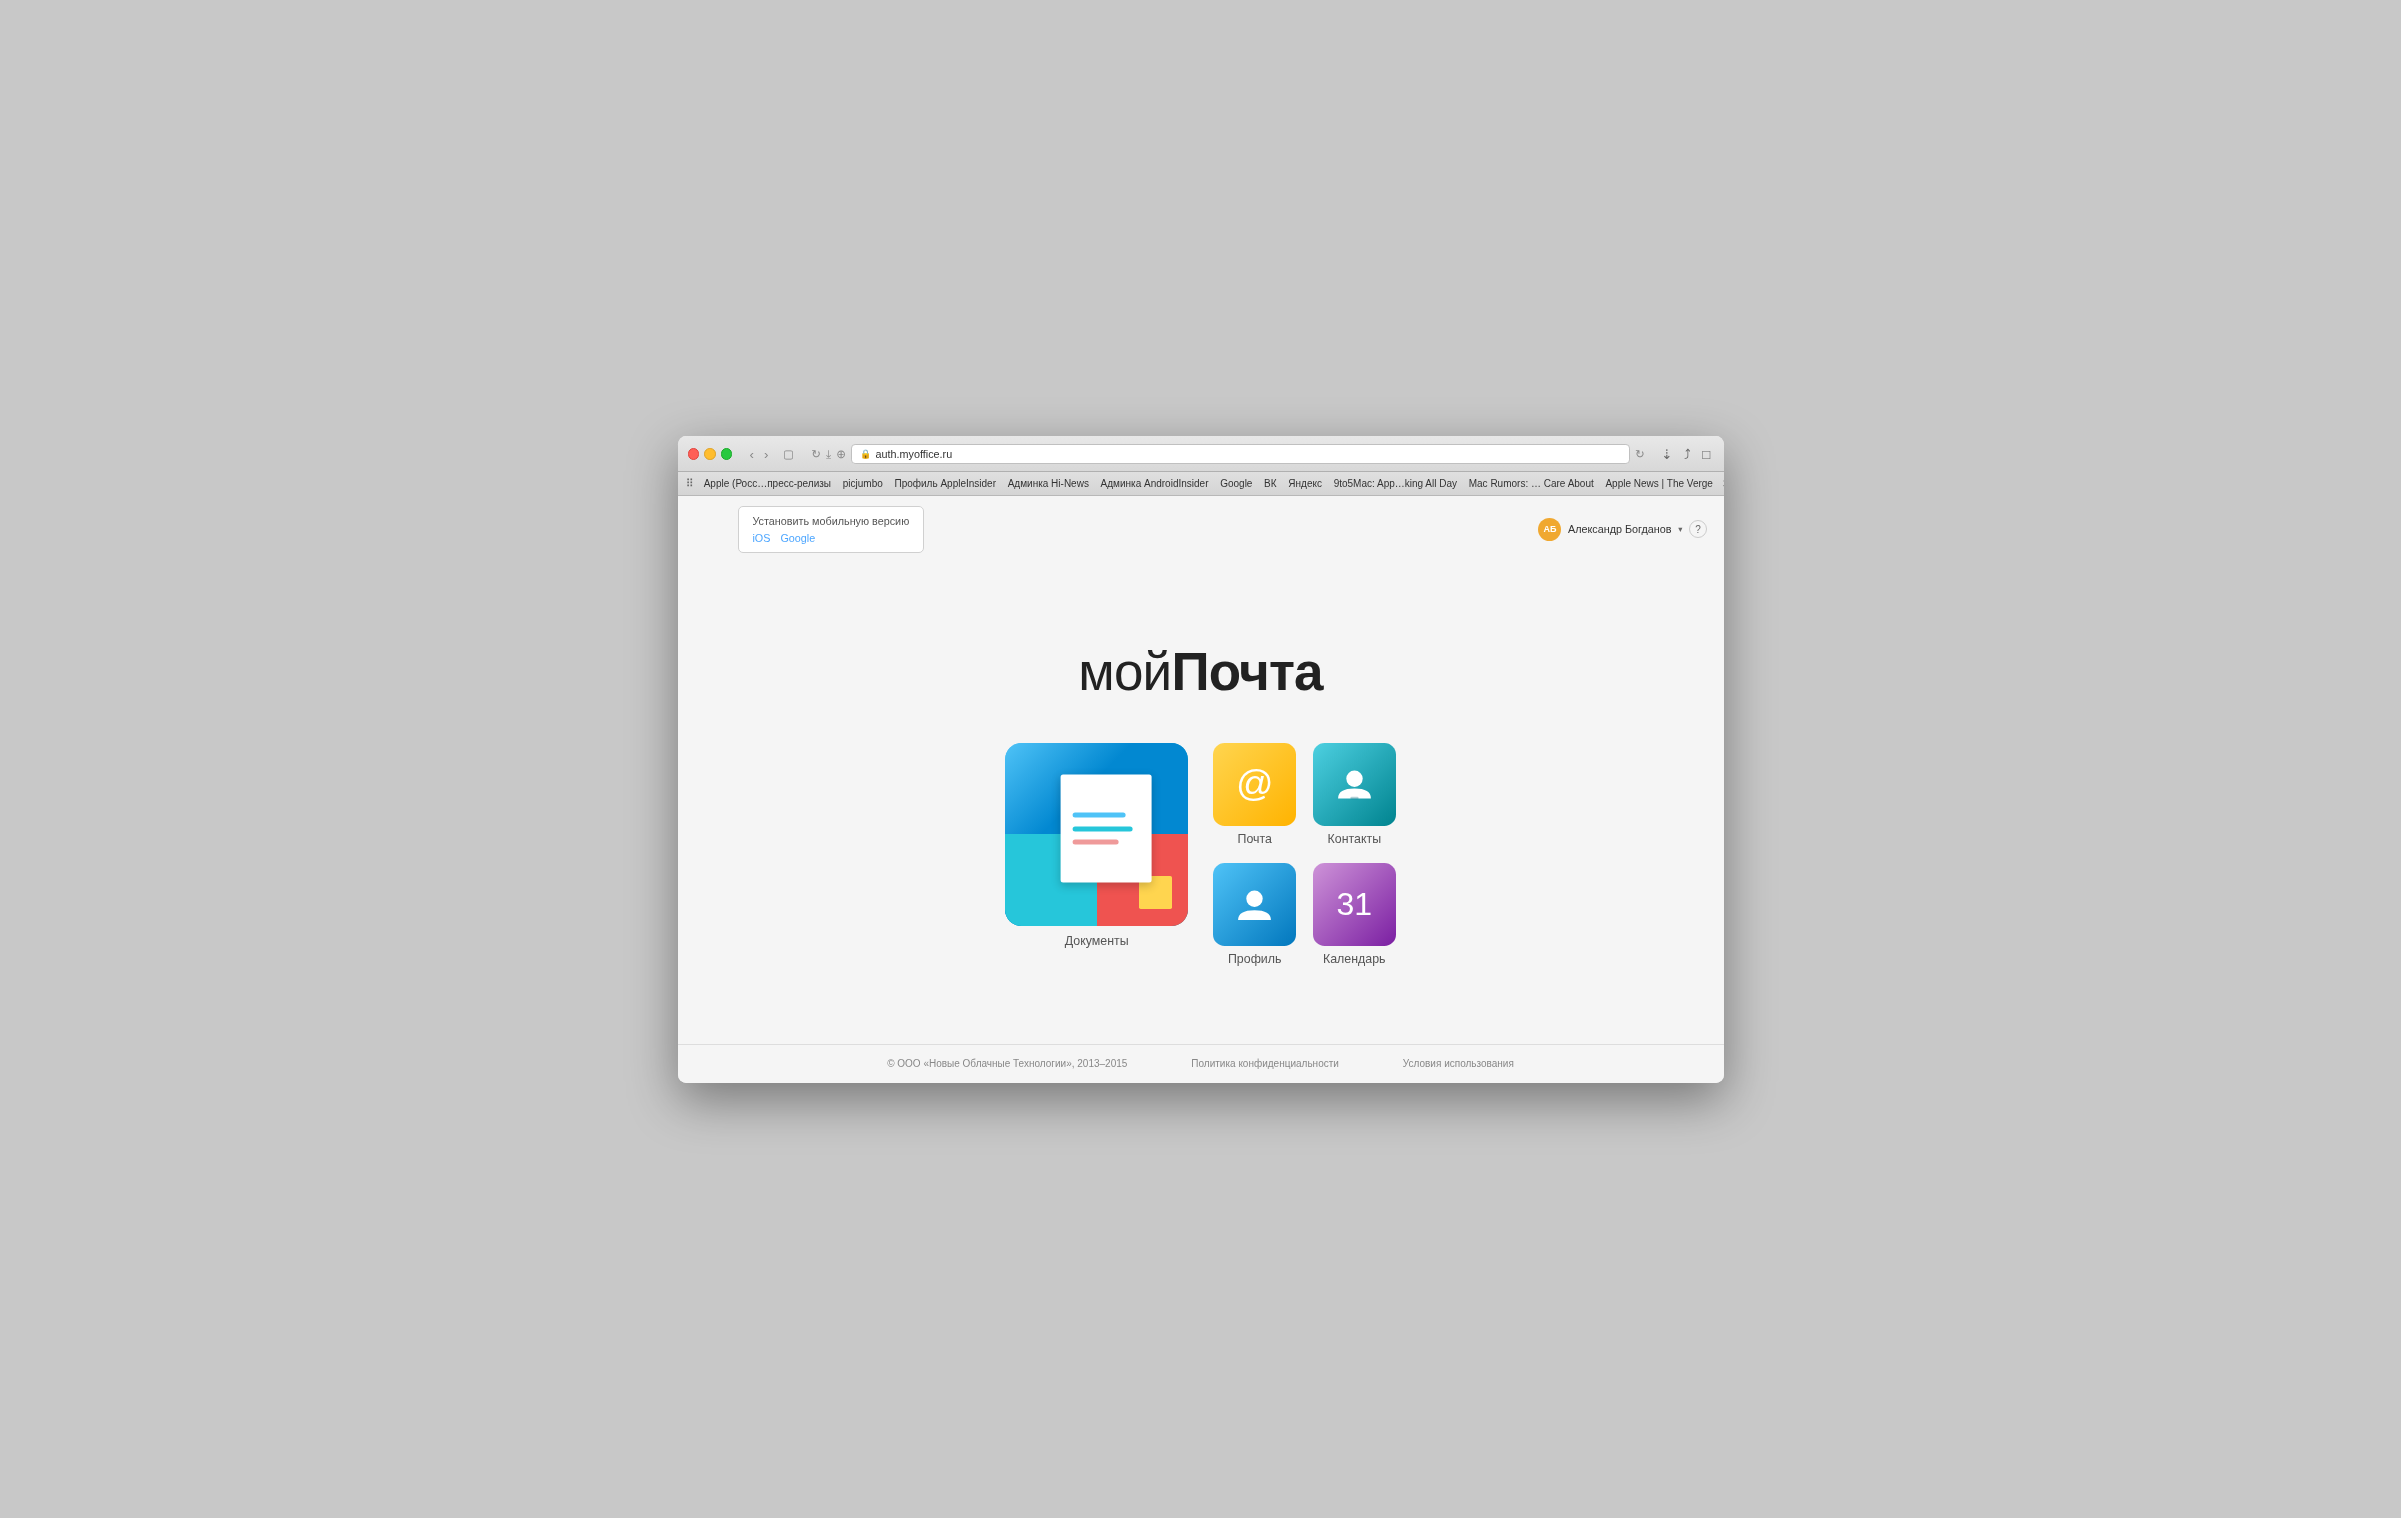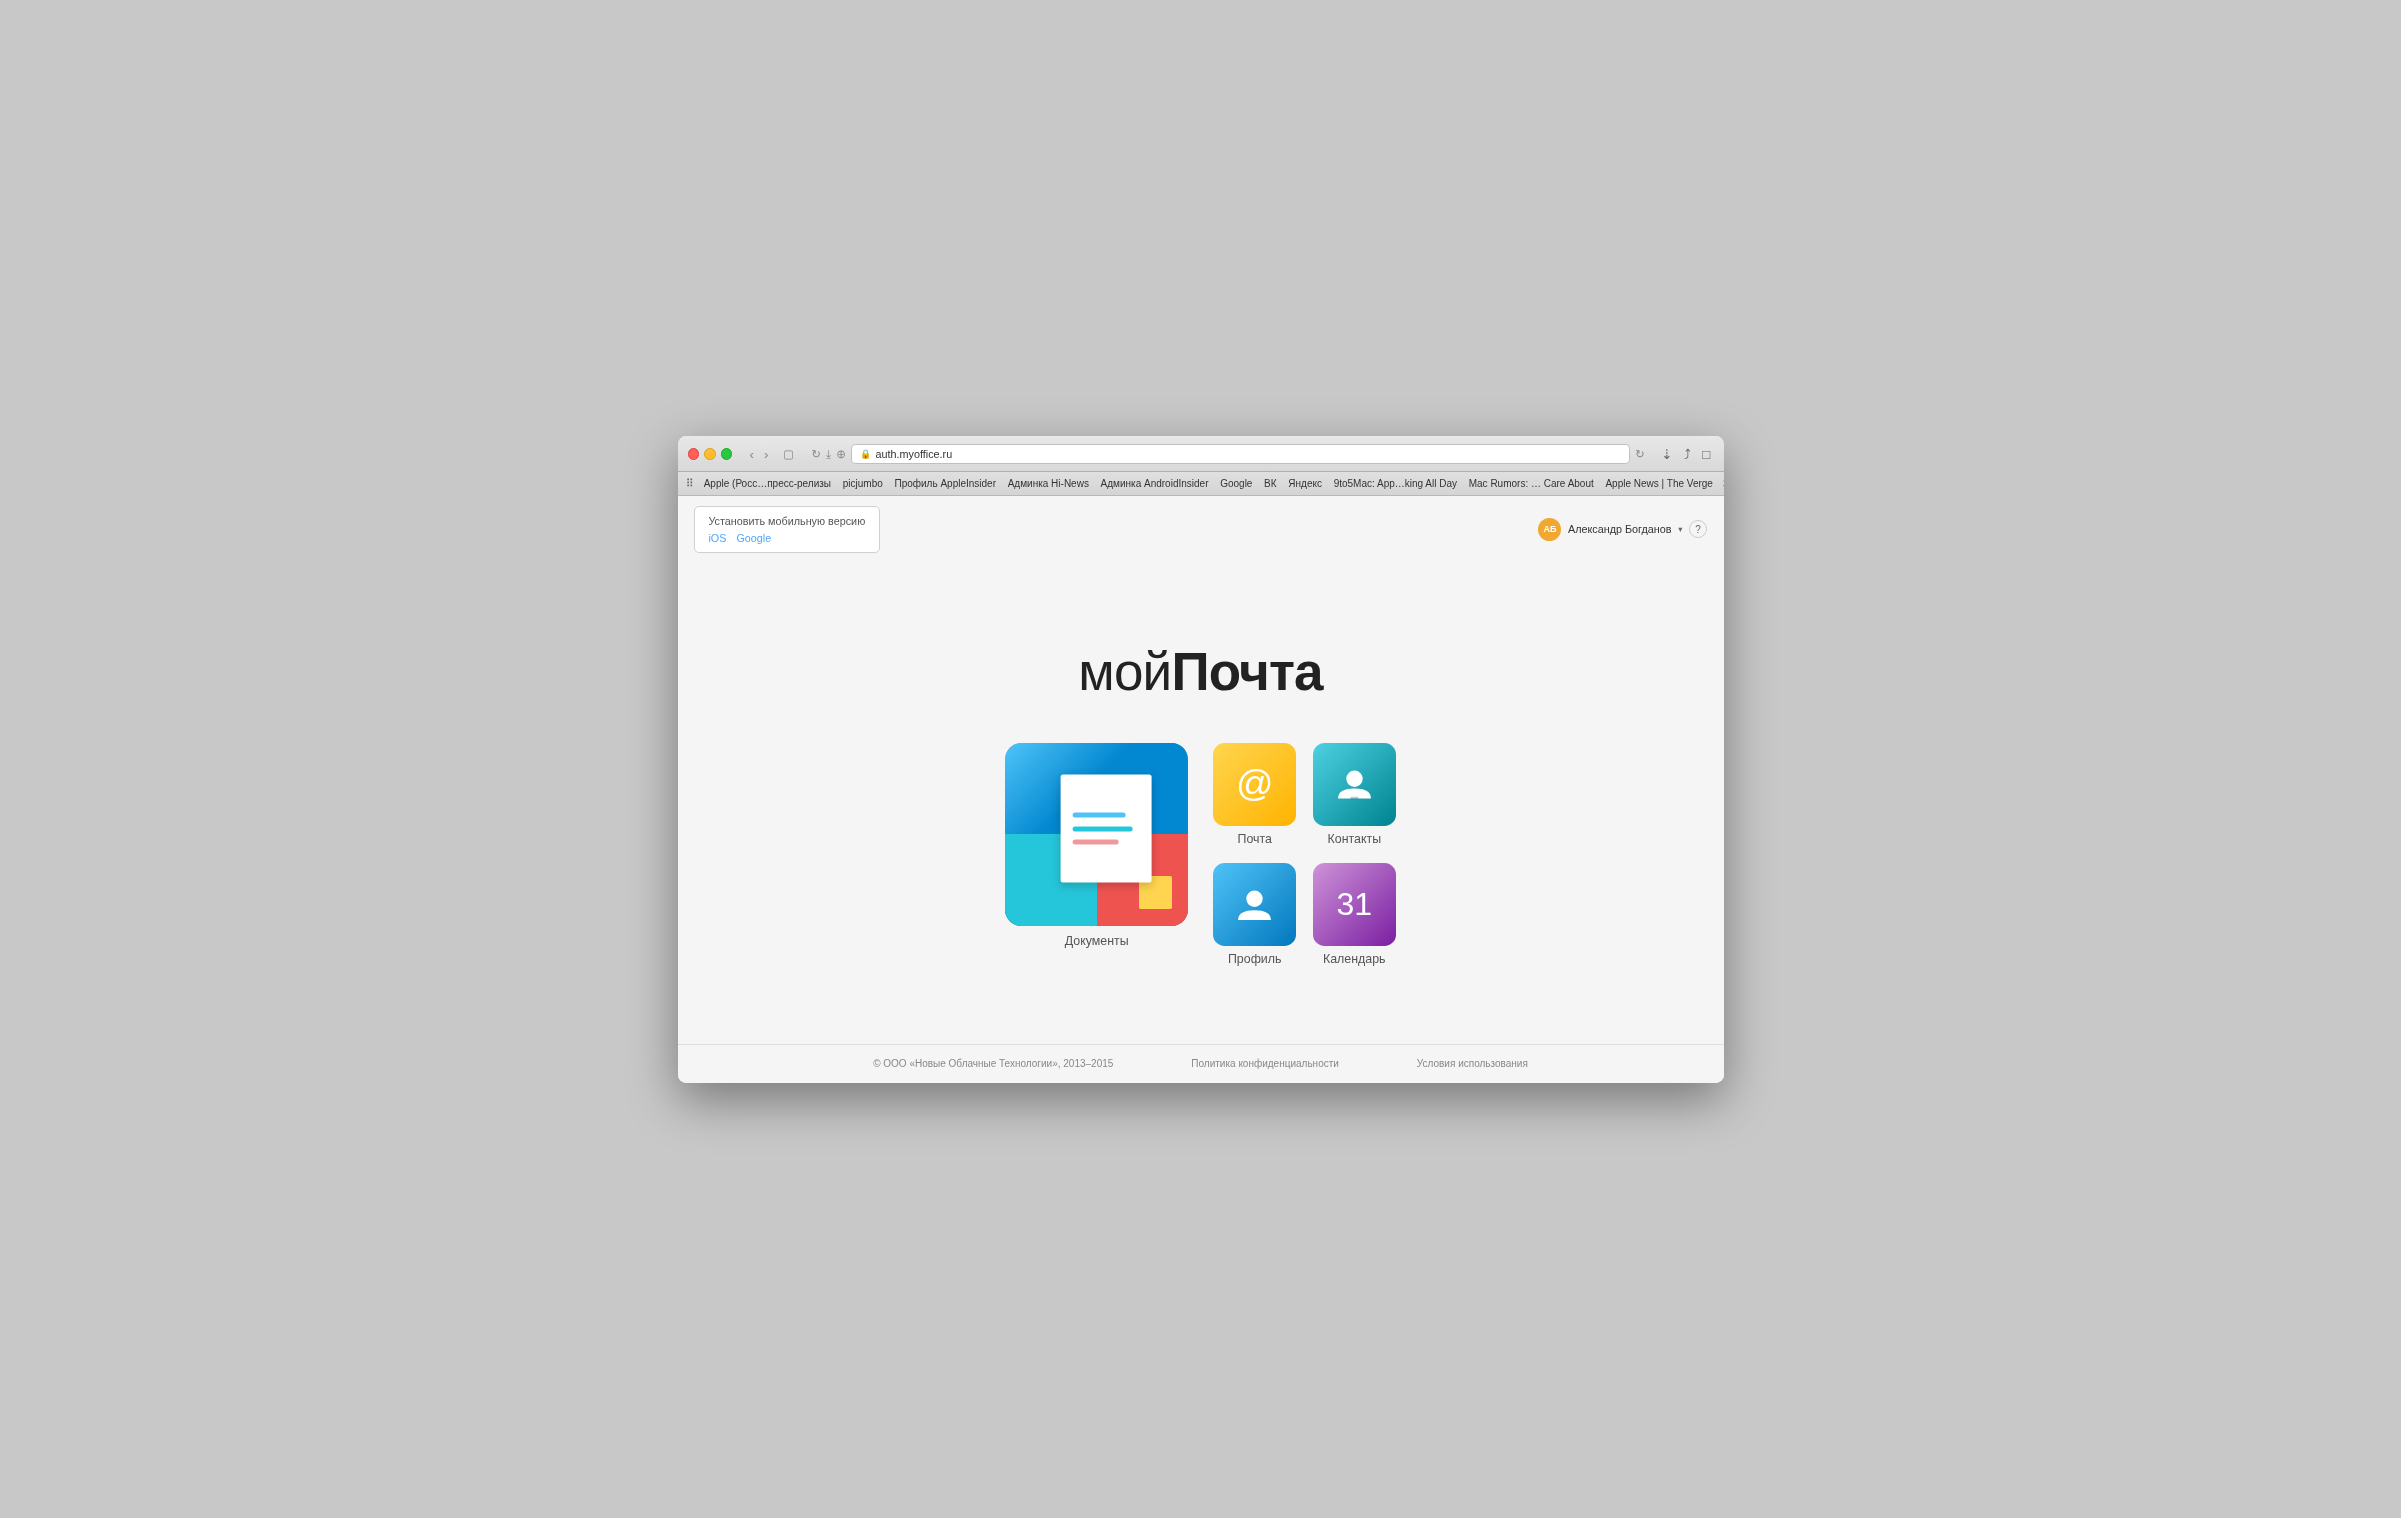--- a/index.html
+++ b/index.html
@@ -149,20 +149,21 @@
       display: flex;
       flex-direction: column;
       overflow: auto;
     }
     
     .page-header {
       display: flex;
       justify-content: space-between;
       align-items: center;
       padding: 10px 16.6px;
+      margin-left: 44px;
     }
     .mobile-install-box {
       border: 0.8px solid #d0d0d0;
       border-radius: 5px;
       padding: 8.3px 13.3px;
       background: white;
       font-size: 10.8px;
       color: #555;
     }
     .mobile-install-box .install-title {
@@ -348,21 +349,21 @@
       font-size: 32px;
       font-weight: 400;
       color: white;
     }
     
     .page-footer {
       padding: 13.3px 16.6px;
       text-align: center;
       display: flex;
       justify-content: center;
-      gap: 30px;
+      gap: 16px;
       align-items: center;
       font-size: 10px;
       color: #888;
       border-top: 0.8px solid #ddd;
     }
     .footer-link {
       color: #888;
       cursor: pointer;
       margin-left: 48px;
     }

